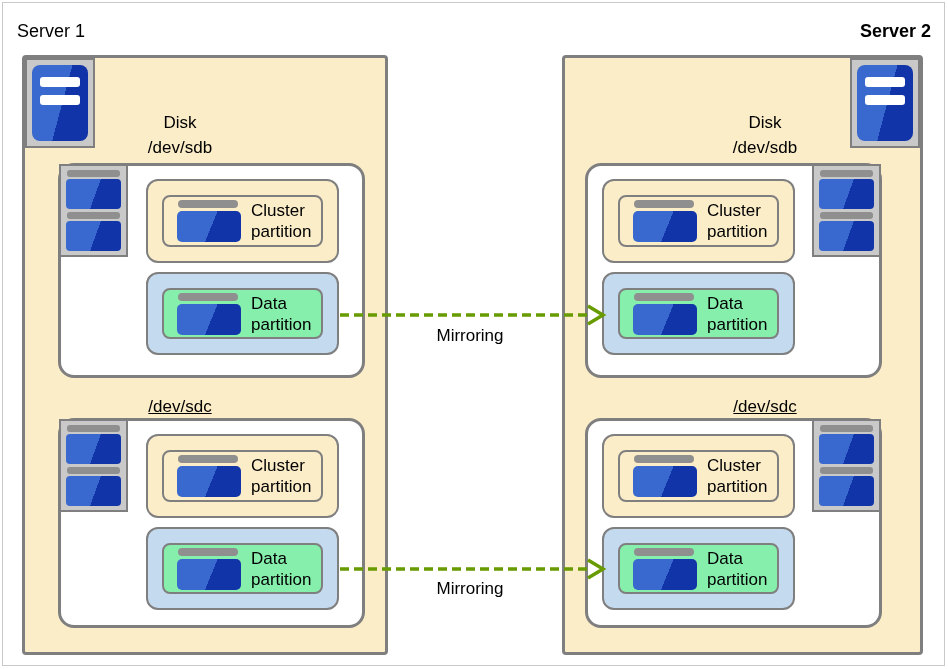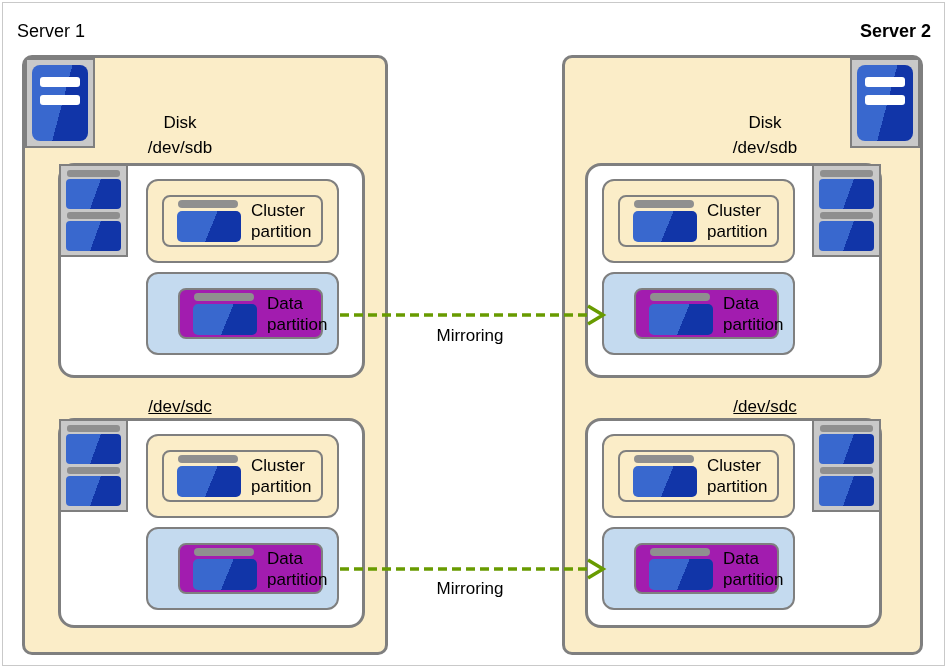--- a/index.html
+++ b/index.html
@@ -5,21 +5,21 @@
   html,body { margin:0; padding:0; background:#ffffff; }
   body { width:948px; height:669px; font-family:"Liberation Sans",sans-serif; color:#000; }
   .stage { position:relative; width:948px; height:669px; overflow:hidden; }
   .frame { position:absolute; left:2px; top:2px; width:941px; height:662px; border:1px solid #c9c9c9; }
 
   .server-label { position:absolute; top:21px; font-size:18px; white-space:nowrap; }
   .server-label.left { left:17px; }
   .server-label.right { right:17px;font-weight:bold; }
 
   .server-box { position:absolute; top:55px; height:600px; background:#FBEDC8;
-                border:3px solid #7F7F7F; border-radius:10px; box-sizing:border-box; }
+                border:3px solid #7F7F7F; border-radius:4px; box-sizing:border-box; }
   .server-box.left  { left:22px;  width:366px; }
   .server-box.right { left:562px; width:361px; }
 
   
   .server-icon { position:absolute; top:0; width:70px; height:90px; background:#C9C9C9;
                  border:2px solid #7F7F7F; box-sizing:border-box; padding:5px; }
   .server-box.left  .server-icon { left:0; }
   .server-box.right .server-icon { right:0; }
   .server-icon .tower { width:100%; height:100%; border-radius:8px; position:relative;
                         background:linear-gradient(105deg,#3968CE 53%,#1135A8 53%); }
@@ -55,21 +55,21 @@
   
   .part { position:absolute; width:193px; border:2px solid #7F7F7F; border-radius:12px;
           padding:14px; box-sizing:border-box; }
   .server-box.left  .part { left:85px; }
   .server-box.right .part { left:14px; }
   .part.cluster { top:13px; height:84px; background:#FBEDC8; }
   .part.data    { top:106px; height:83px; background:#C4DAEF; }
   .part .inner { height:100%; border:2px solid #7F7F7F; border-radius:8px; box-sizing:border-box;
                  display:flex; align-items:center; gap:10px; padding-left:13px; }
   .part.cluster .inner { background:#FBEDC8; }
-  .part.data    .inner { background:#a21caf;margin-left:16px; }
+  .part.data    .inner { background:#86efac; }
 
   .part-icon { flex:0 0 64px; width:64px; }
   .part-icon .pbar { height:8px; width:60px; margin-left:1px; background:#8F8F8F;
                      border-radius:4px; margin-bottom:3px; }
   .part-icon .pblue { height:31px; background:linear-gradient(112deg,#3968CE 53%,#1135A8 53%);
                       border-radius:5px; }
   .part-label { font-size:17px; line-height:21px; width:86px; }
 
   
   .arrow { position:absolute; left:340px; width:270px; height:24px; }

